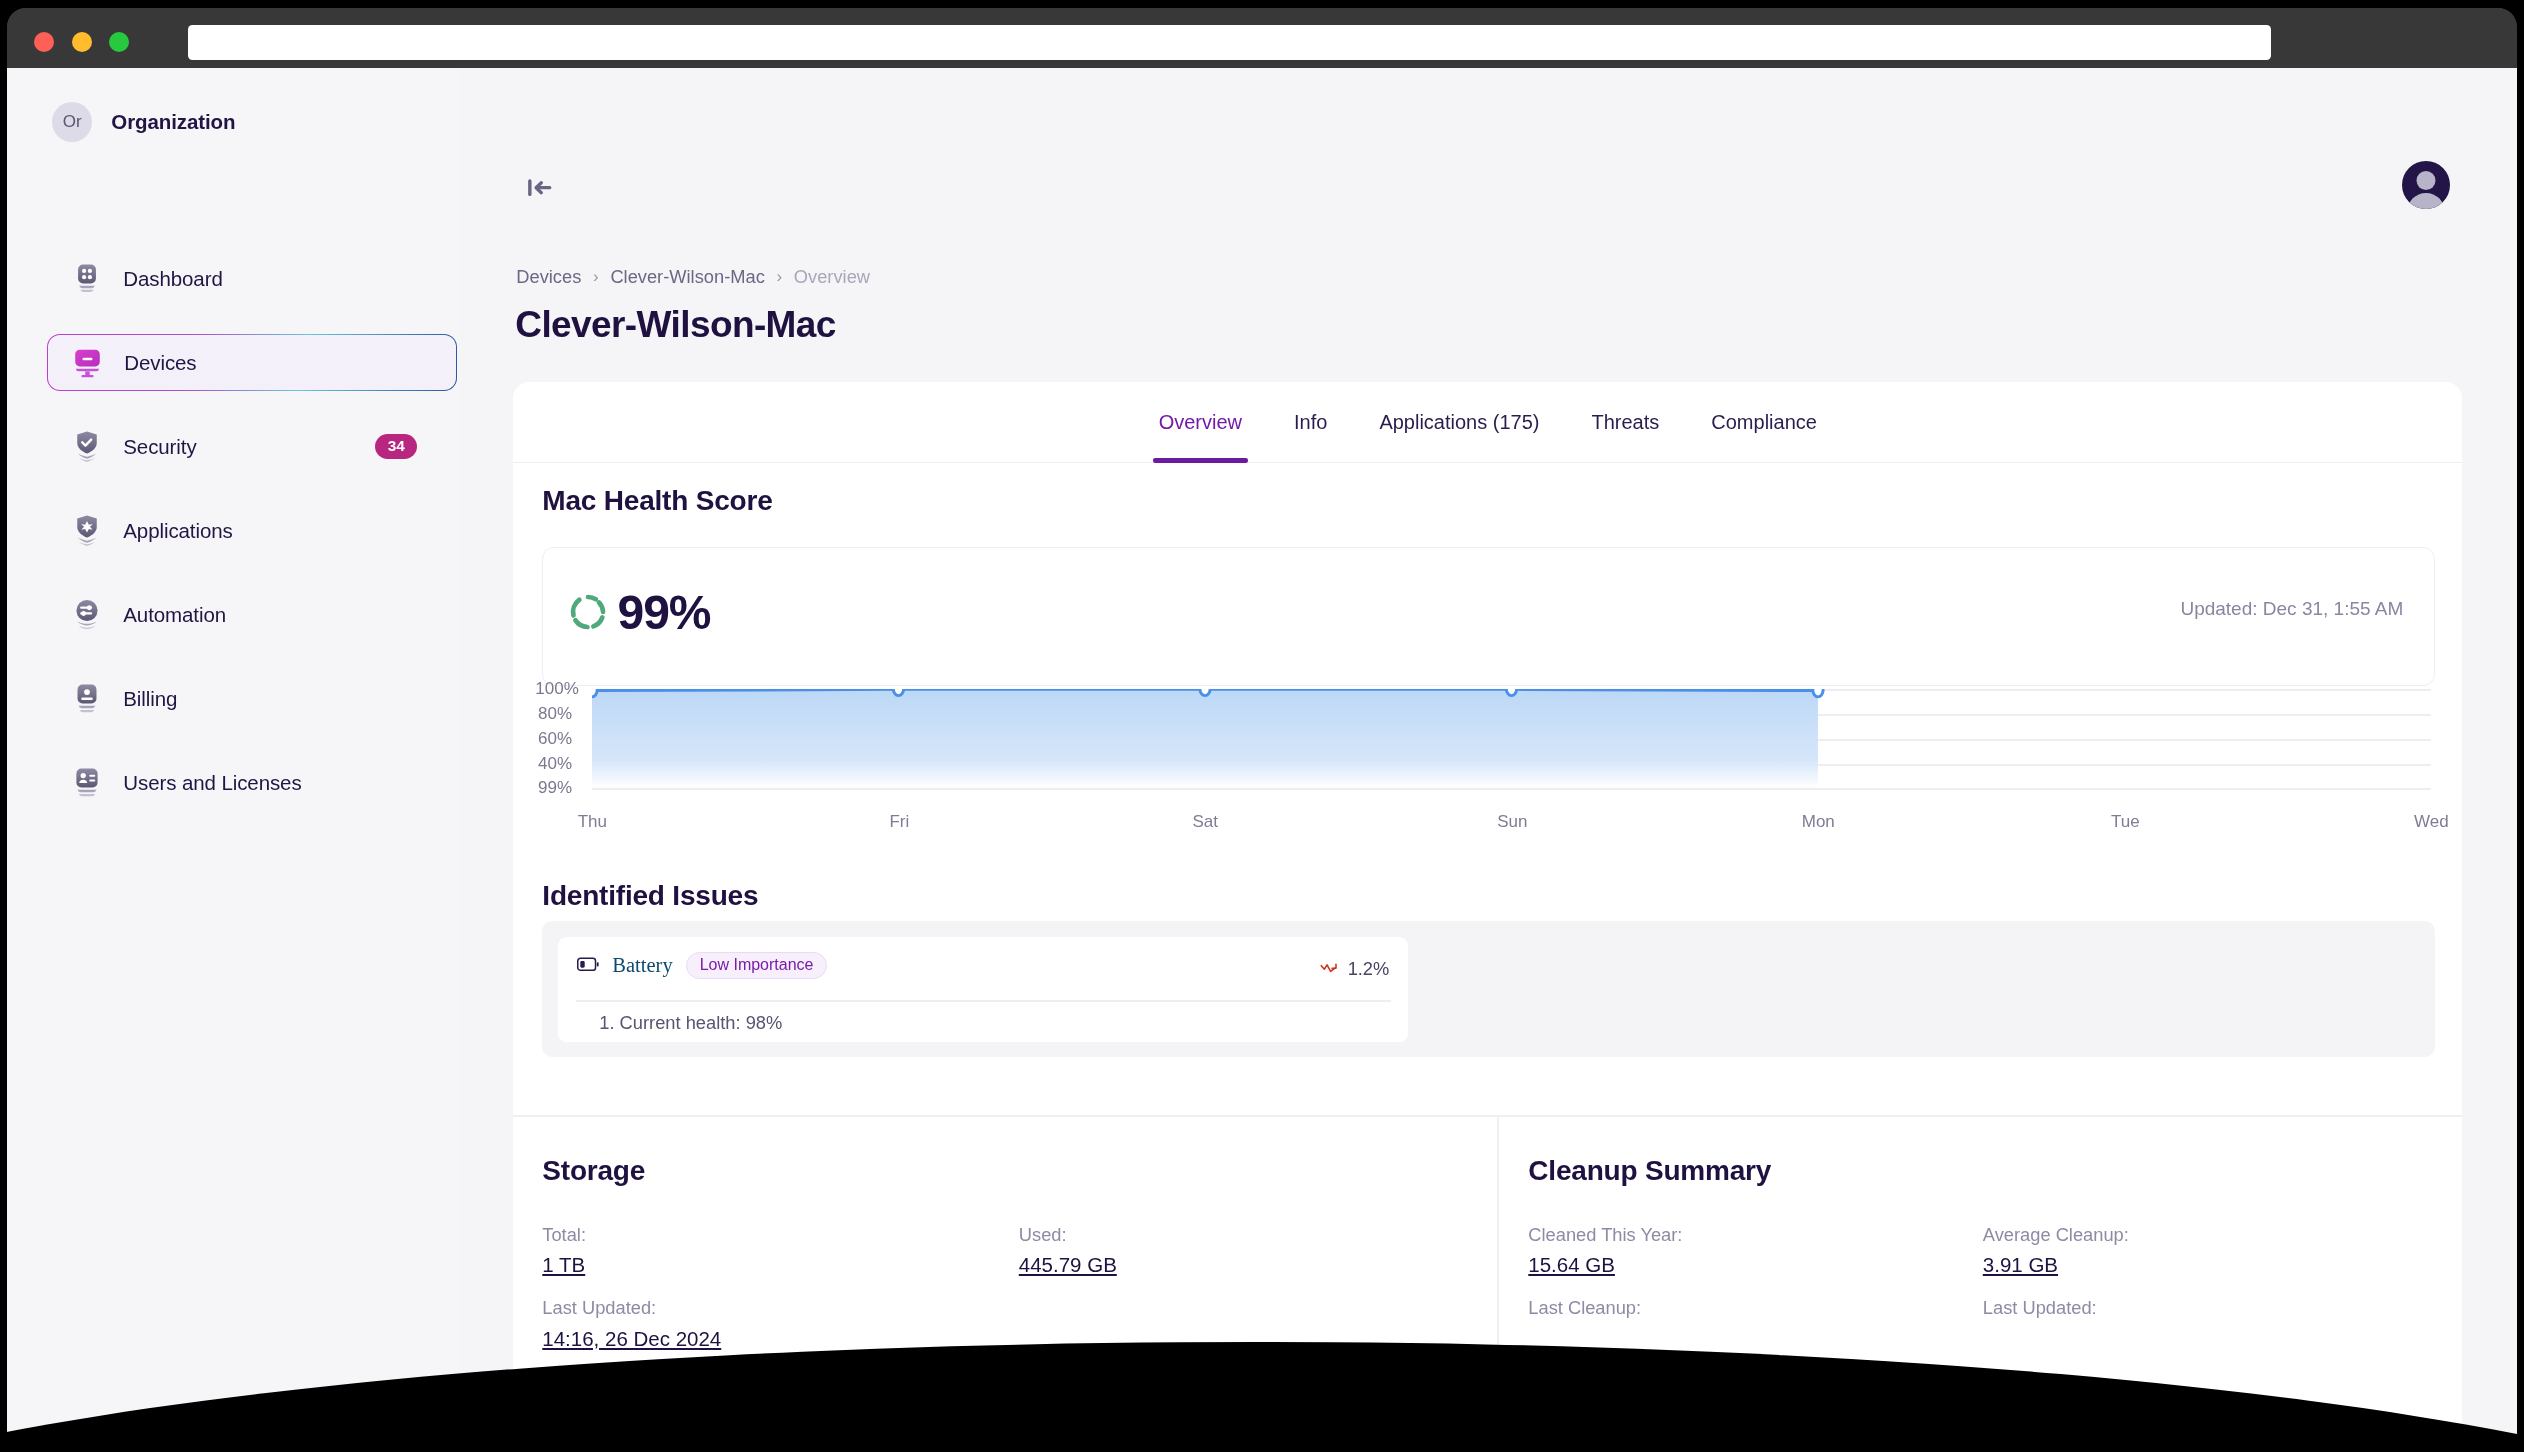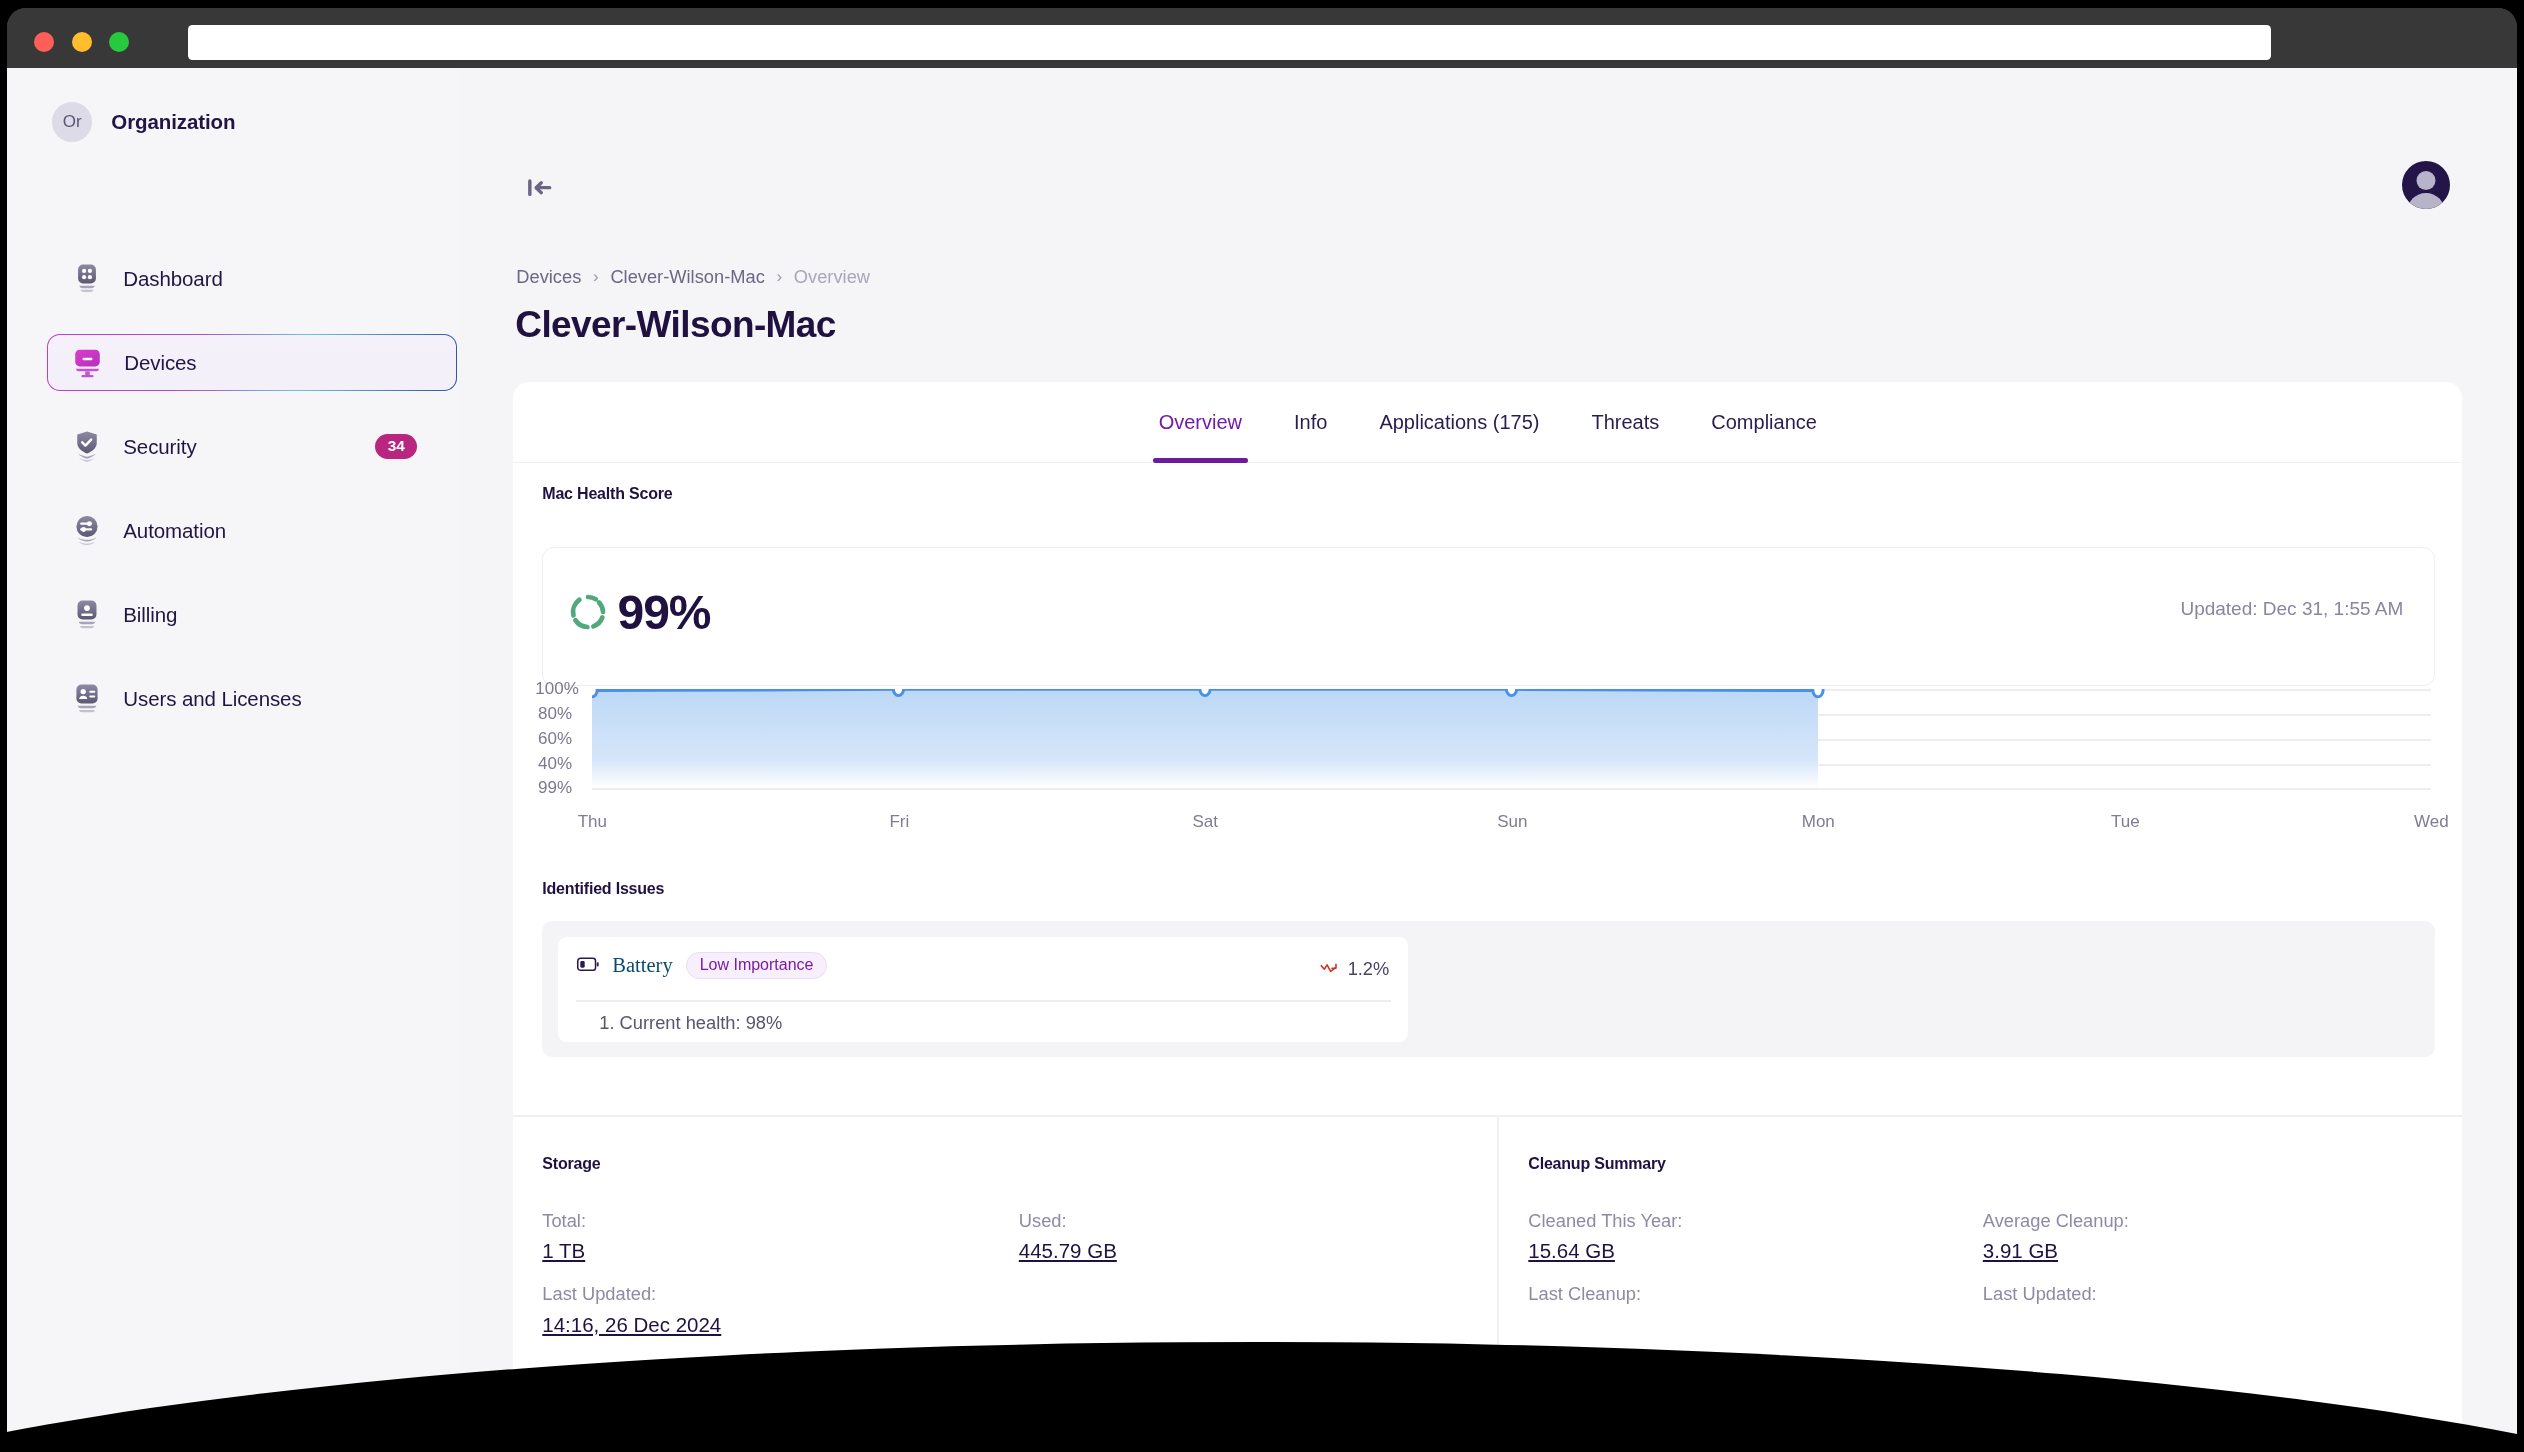--- a/index.html
+++ b/index.html
@@ -193,21 +193,21 @@
   .tab.active { color: #7419a8; }
   .tab.active::after {
     content: "";
     position: absolute;
     left: 20.5px; right: 20.5px; bottom: 0;
     height: 4.4px; border-radius: 2.2px;
     background: #6c1a9e;
   }
 
   .section-title {
-    font-size: 16px; font-weight: bold; color: #1f1140;
+    font-size: 28px; font-weight: bold; color: #1f1140;
     letter-spacing: -0.2px;
   }
 
   
   #health-title { position: absolute; left: 29px; top: 103px; }
   #score-box {
     position: absolute; left: 29px; top: 143px;
     width: 1893px; height: 139px;
     border: 1.5px solid #eeedf2;
     border-radius: 11.7px;
@@ -413,20 +413,31 @@
               <path d="M12 0.5 20.5 3v7.5c0 4.2-3.6 7.2-8.5 9.2C7.1 17.7 3.5 14.7 3.5 10.5V3z" fill="url(#gC)"></path>
               <path d="M7.8 9.8l2.8 2.9 5-5.2" stroke="#fff" stroke-width="2.1" fill="none" stroke-linecap="round" stroke-linejoin="round"></path>
               <path d="M4 19.8c2 2 5.2 3.5 8 4.4 2.8-.9 6-2.4 8-4.4-2.6 1.2-5.3 2-8 2.6-2.7-.6-5.4-1.4-8-2.6z" fill="#a9a4ba"></path>
               <path d="M5 23.5c1.8 1.6 4.6 2.7 7 3.4 2.4-.7 5.2-1.8 7-3.4-2.3 1-4.6 1.6-7 2-2.4-.4-4.7-1-7-2z" fill="#c6c2d2"></path>
             </svg>
           </span>
           <span class="nav-label">Security</span>
           <span class="nav-badge">34</span>
         </div>
 
+        <div class="nav-item">
+          <span class="nav-icon">
+            <svg width="28" height="31" viewBox="0 0 24 27">
+              <path d="M12 0.5 20.5 3v7.5c0 4.2-3.6 7.2-8.5 9.2C7.1 17.7 3.5 14.7 3.5 10.5V3z" fill="url(#gC)"></path>
+              <path d="M12 5.3l1.6 3.1 3.3-.6-2.3 2.5 2.3 2.5-3.3-.6L12 15.3l-1.6-3.1-3.3.6 2.3-2.5-2.3-2.5 3.3.6z" fill="#fff"></path>
+              <path d="M4 19.8c2 2 5.2 3.5 8 4.4 2.8-.9 6-2.4 8-4.4-2.6 1.2-5.3 2-8 2.6-2.7-.6-5.4-1.4-8-2.6z" fill="#a9a4ba"></path>
+              <path d="M5 23.5c1.8 1.6 4.6 2.7 7 3.4 2.4-.7 5.2-1.8 7-3.4-2.3 1-4.6 1.6-7 2-2.4-.4-4.7-1-7-2z" fill="#c6c2d2"></path>
+            </svg>
+          </span>
+          <span class="nav-label">Applications</span>
+        </div>
 
         <div class="nav-item">
           <span class="nav-icon">
             <svg width="28" height="31" viewBox="0 0 24 27">
               <circle cx="12" cy="10" r="9.2" fill="url(#gC)"></circle>
               <path d="M7 7.6h8.5M7 12.6h8.5" stroke="#fff" stroke-width="2" stroke-linecap="round"></path>
               <circle cx="14" cy="7.6" r="2.1" fill="#fff"></circle>
               <circle cx="9" cy="12.6" r="2.1" fill="#fff"></circle>
               <path d="M3.6 19.6c2.2 2.1 5.3 3.4 8.4 3.4s6.2-1.3 8.4-3.4c-2.6 1.3-5.5 2-8.4 2s-5.8-.7-8.4-2z" fill="#a9a4ba"></path>
               <path d="M4.8 23.3c2 1.8 4.6 2.9 7.2 2.9s5.2-1.1 7.2-2.9c-2.3 1.1-4.7 1.7-7.2 1.7s-4.9-.6-7.2-1.7z" fill="#c6c2d2"></path>

